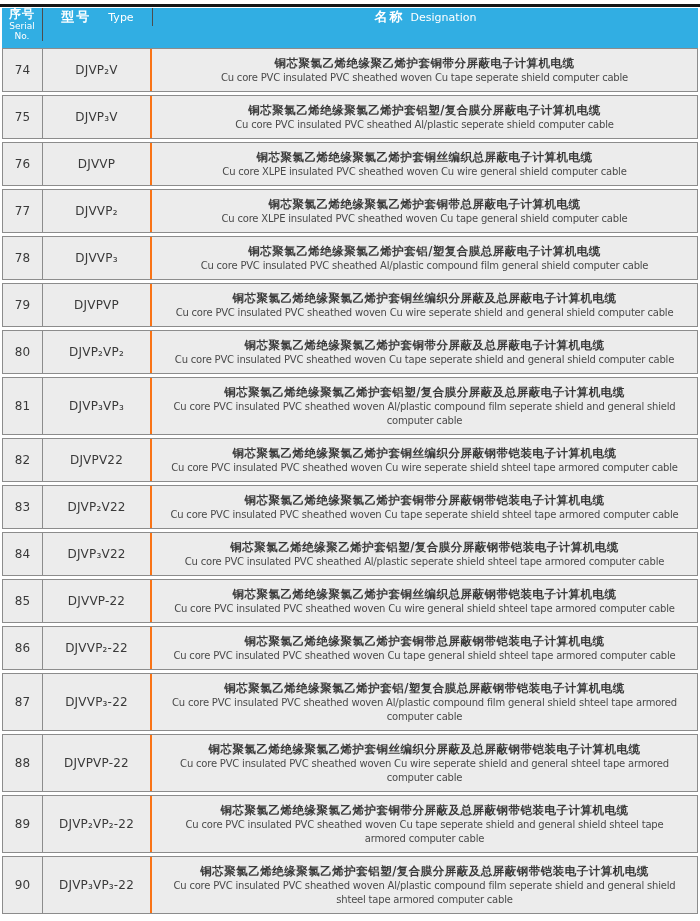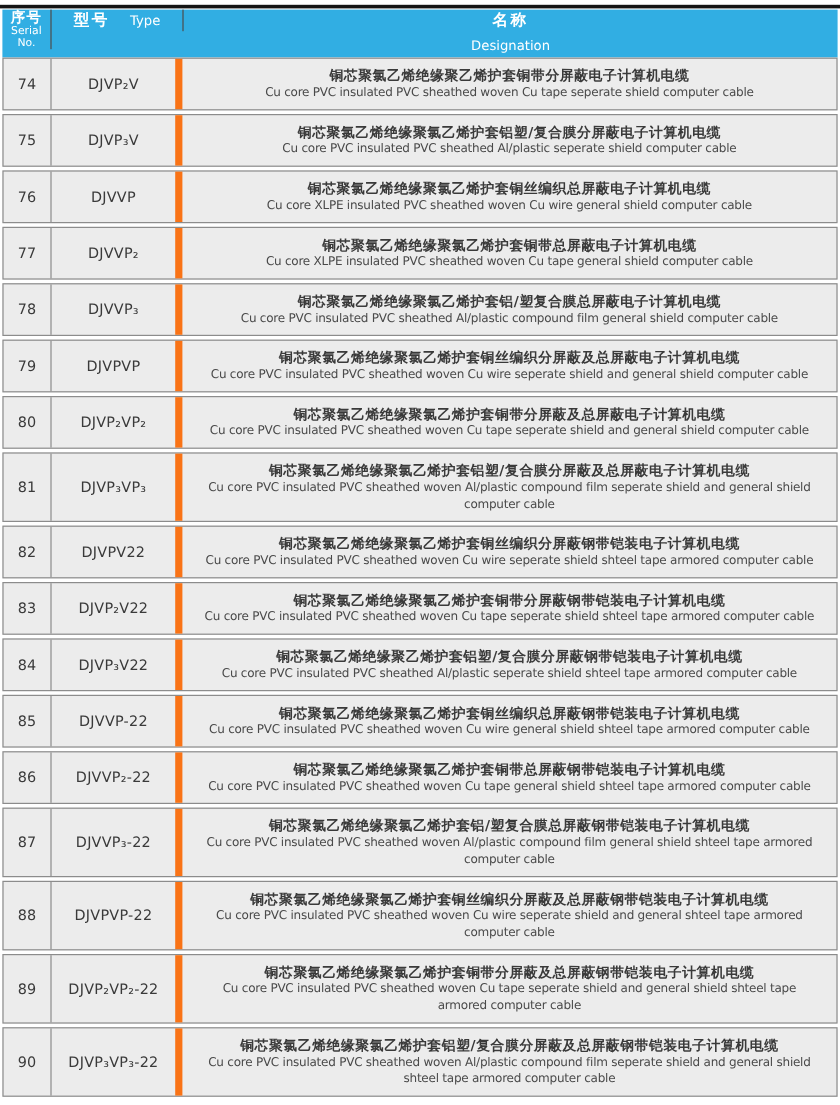--- a/index.html
+++ b/index.html
@@ -36,21 +36,21 @@
   .th {
     display: flex;
     flex-direction: column;
     justify-content: center;
     align-items: center;
     text-align: center;
     box-sizing: border-box;
   }
   .th-serial { width: 41px; border-right: 1px solid #4d4d4d; }
   .th-type   { width: 110px; border-right: 1px solid #4d4d4d; flex-direction: row; gap: 17px; }
-  .th-name   { flex: 1; flex-direction: column; gap: 6px; }
+  .th-name   { flex: 1; flex-direction: row; gap: 6px; }
   .th-cn-sm  { font-size: 12px; font-weight: bold; line-height: 13px; letter-spacing: 1px; }
   .th-en-sm  { font-size: 9px; line-height: 10px; }
   .th-cn     { font-size: 13px; font-weight: bold; letter-spacing: 2px; }
   .th-en     { font-size: 11px; }
 
   
   .rows { margin: 0 2px; }
   .row {
     display: flex;
     background: #ececec;
@@ -65,21 +65,21 @@
     width: 40px;
     border-right: 1px solid #8c8c8c;
     display: flex;
     align-items: center;
     justify-content: center;
     font-size: 12px;
     color: #3a3a3a;
   }
   .c-type {
     width: 109px;
-    border-right: 6px solid #f97316;
+    border-right: 2px solid #f97316;
     display: flex;
     align-items: center;
     justify-content: center;
     font-size: 12px;
     color: #3a3a3a;
     letter-spacing: 0.2px;
   }
   .c-name {
     flex: 1;
     padding: 7px 12px 6px 12px;

